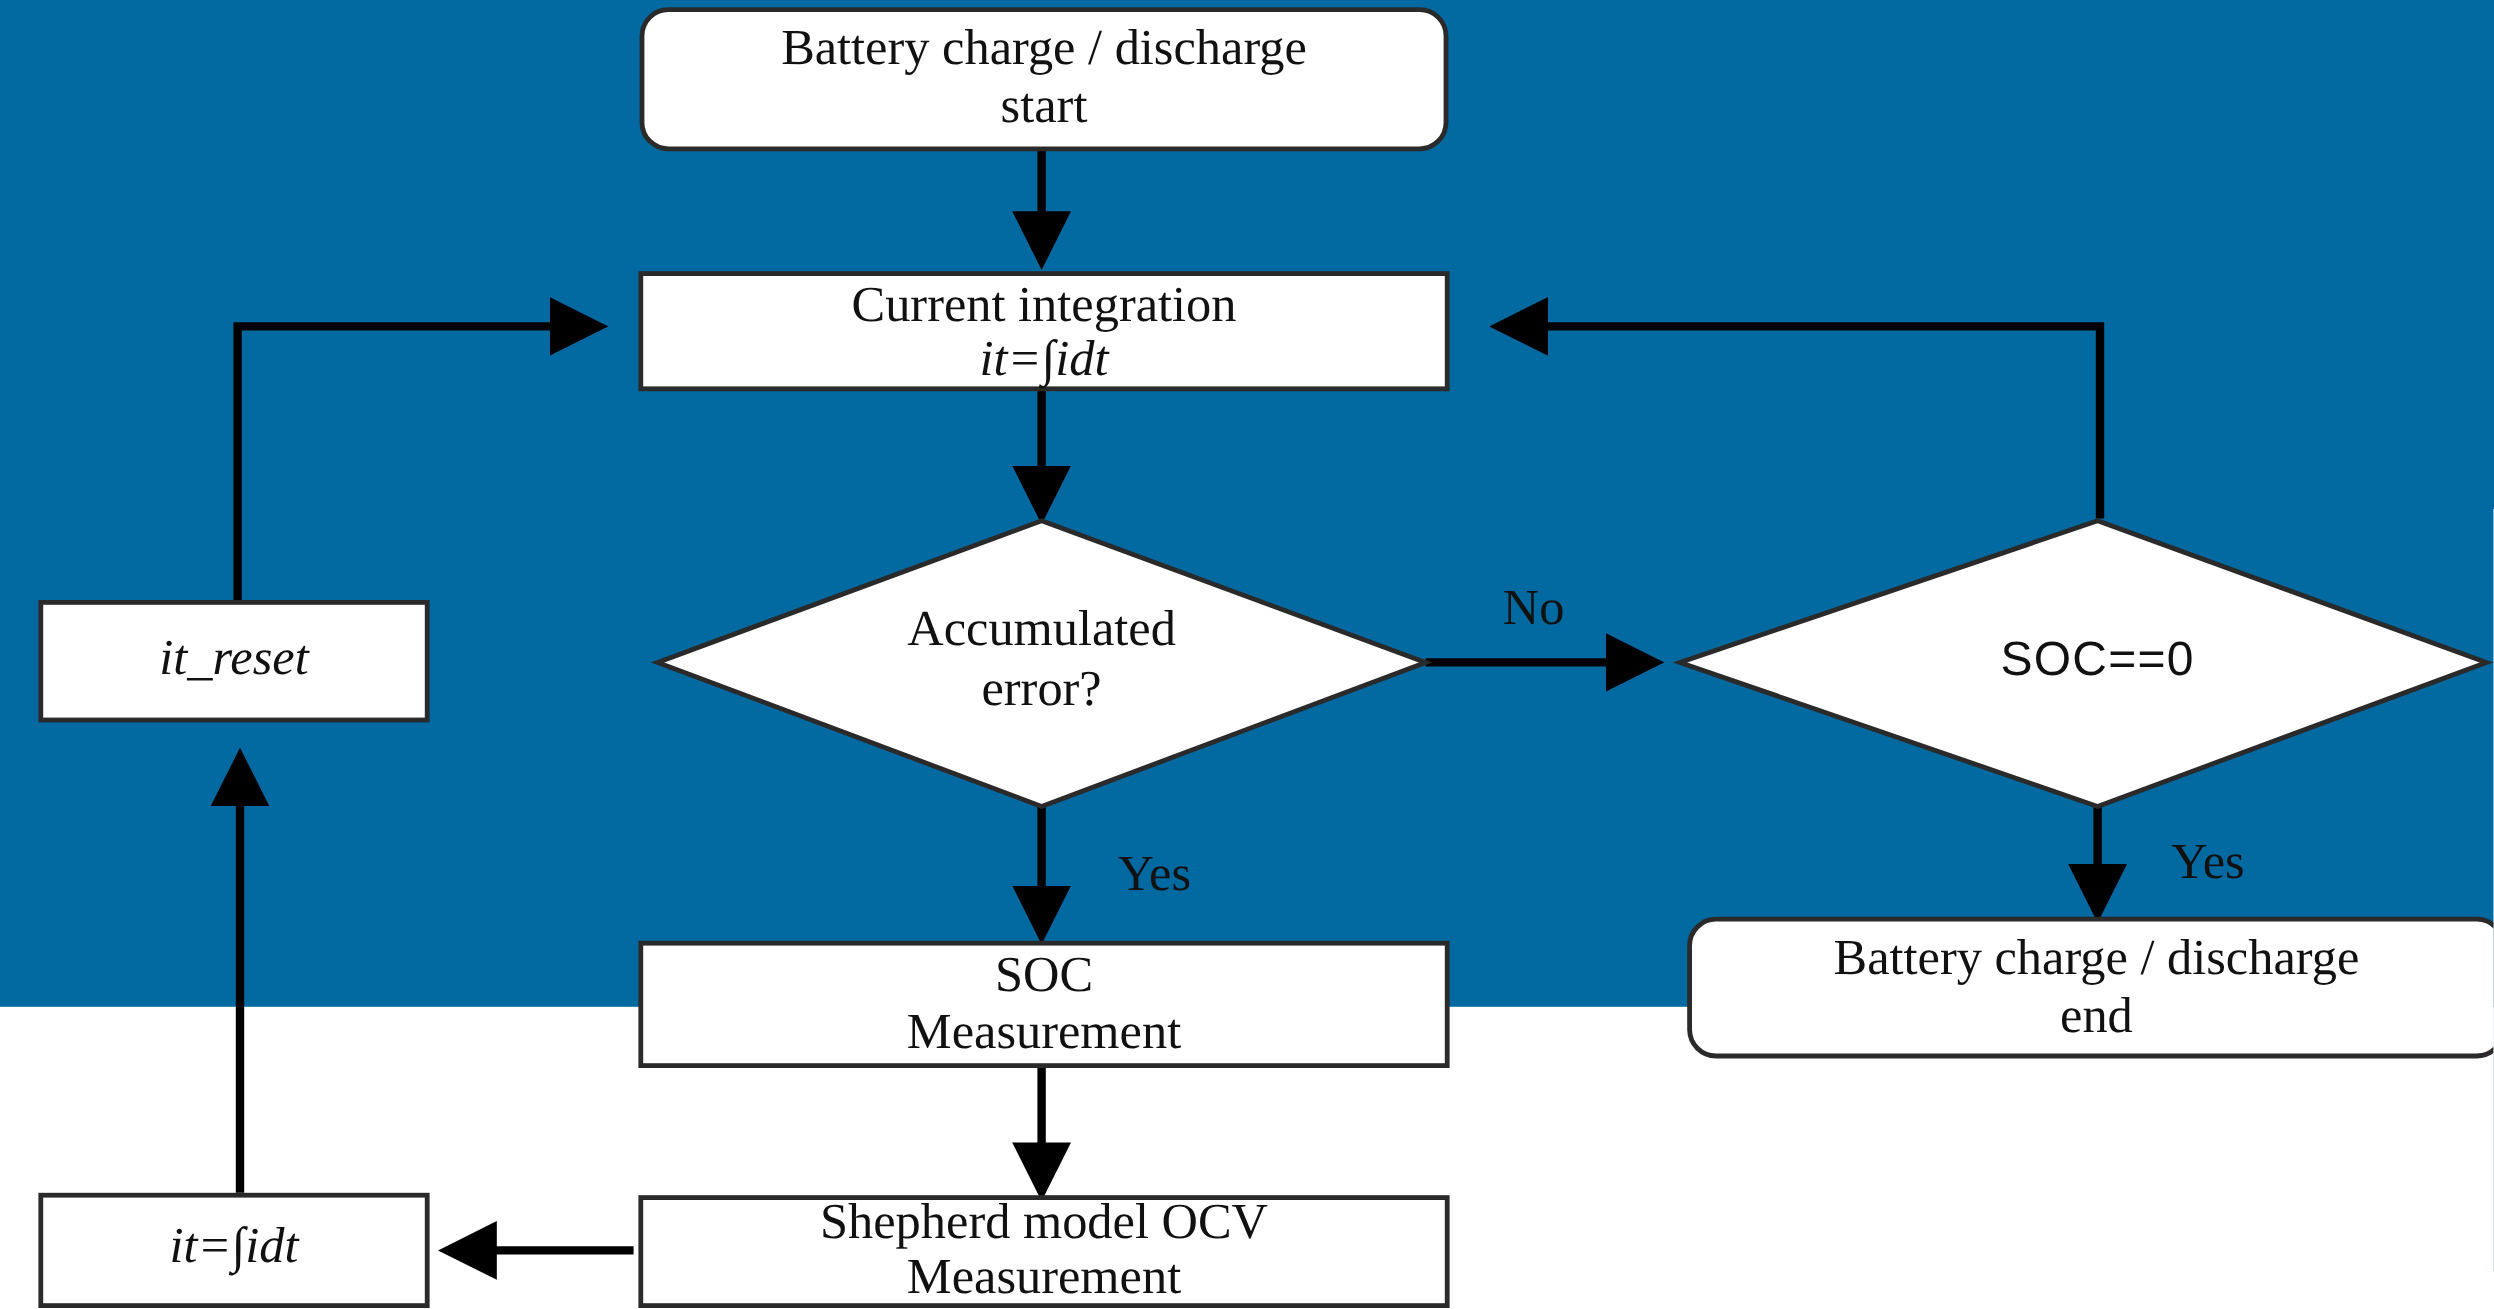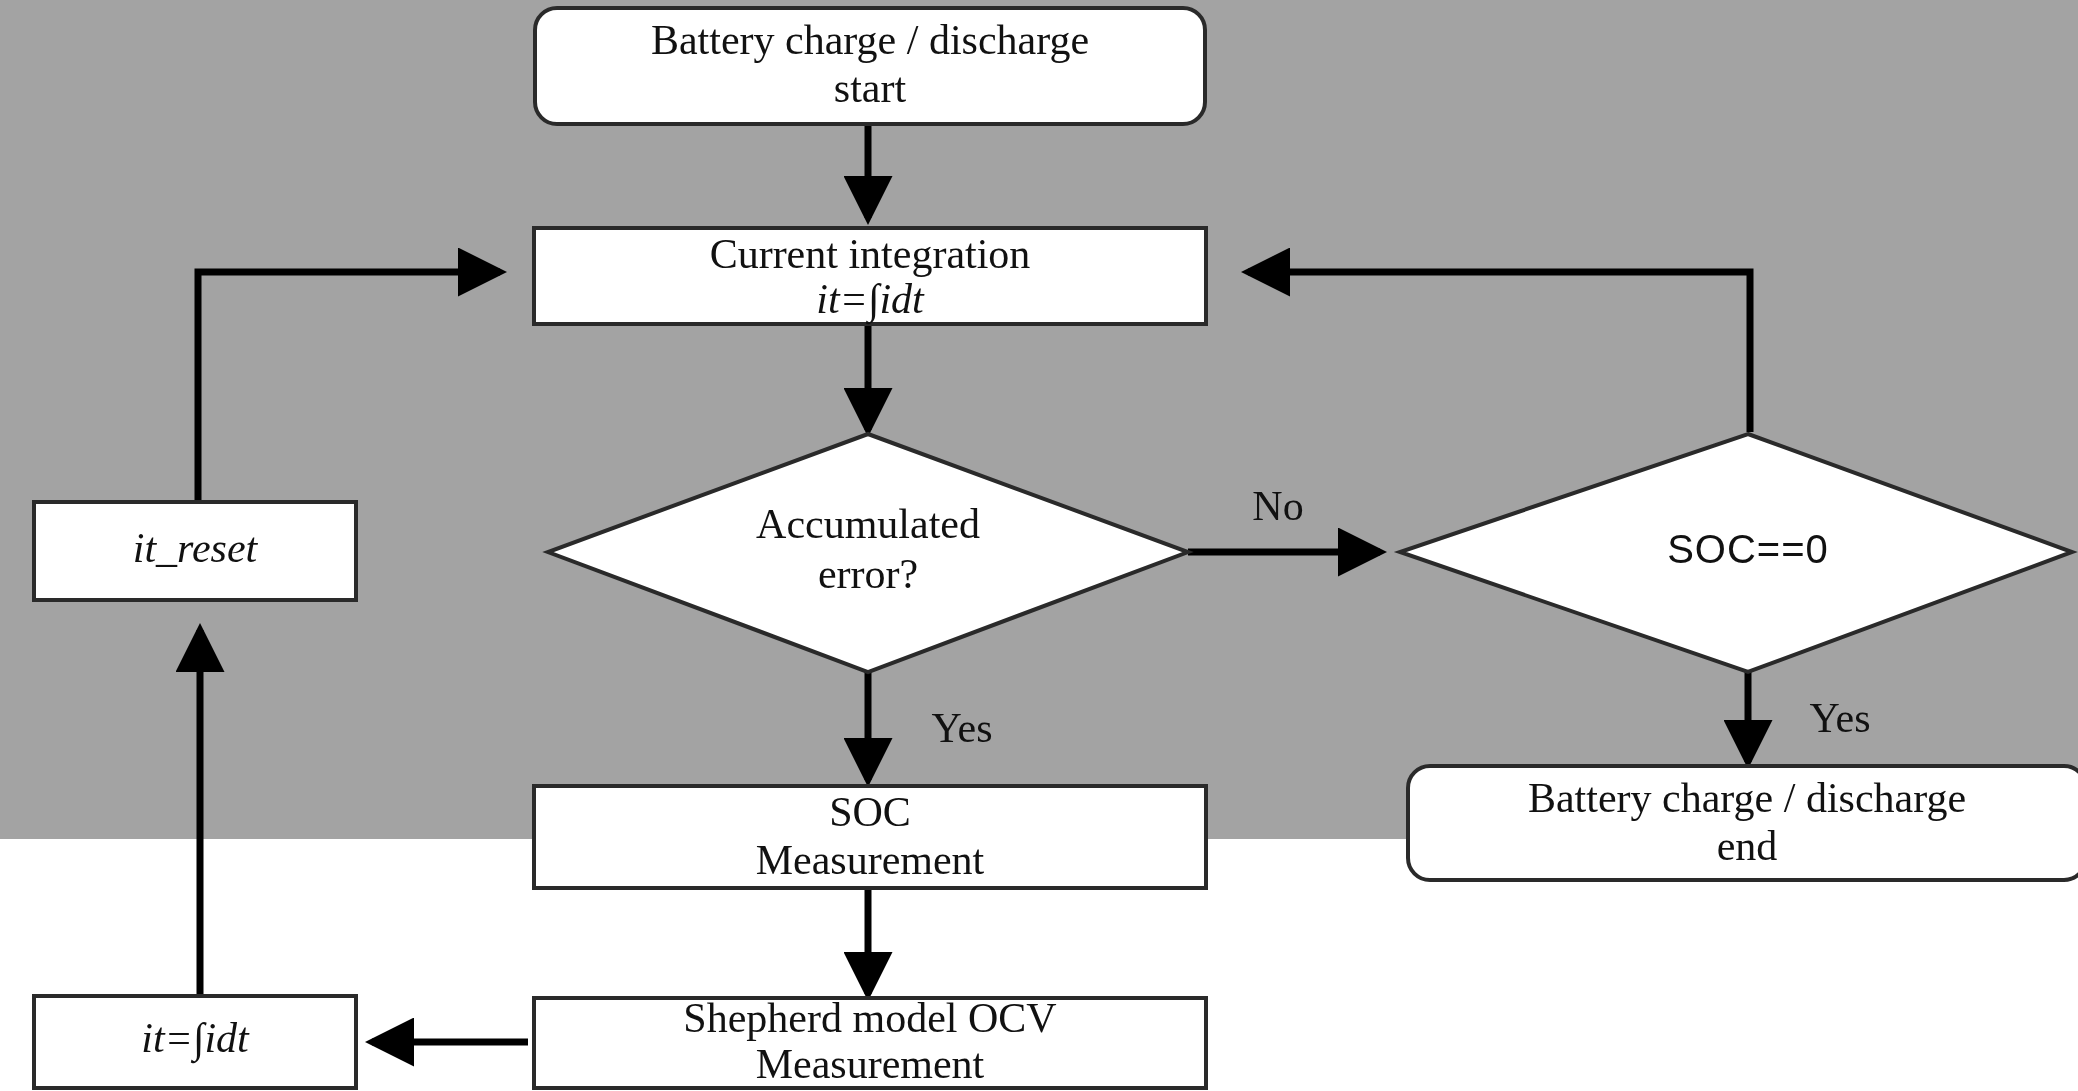--- a/index.html
+++ b/index.html
@@ -10,21 +10,21 @@
   body {
     width: 2078px;
     height: 1091px;
     font-family: "Liberation Serif", "DejaVu Serif", serif;
     overflow: hidden;
   }
   #flowchart-root {
     position: relative;
     width: 2078px;
     height: 839px;
-    background: #a3a3a3;
+    background: #0369a1;
   }
   svg.diagram {
     display: block;
     width: 2078px;
     height: 1091px;
   }
   .node-shape {
     fill: #ffffff;
     stroke: #2a2a2a;
     stroke-width: 4;

